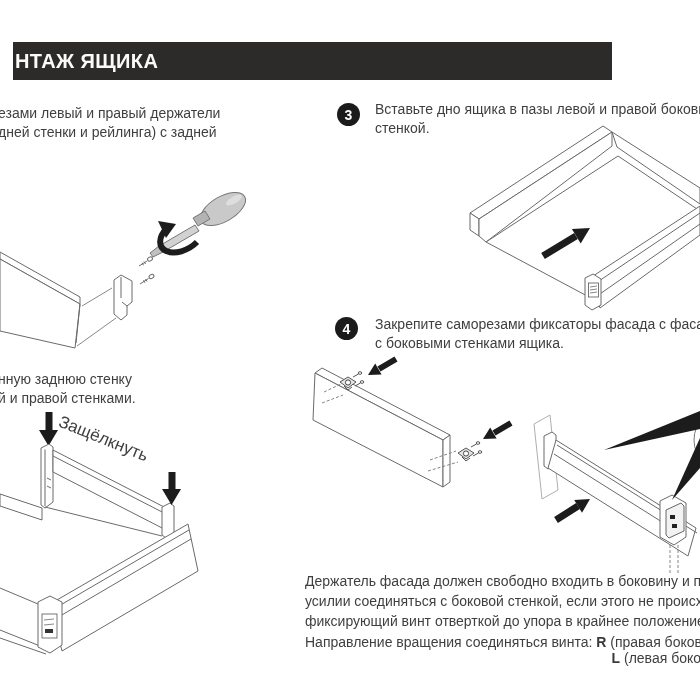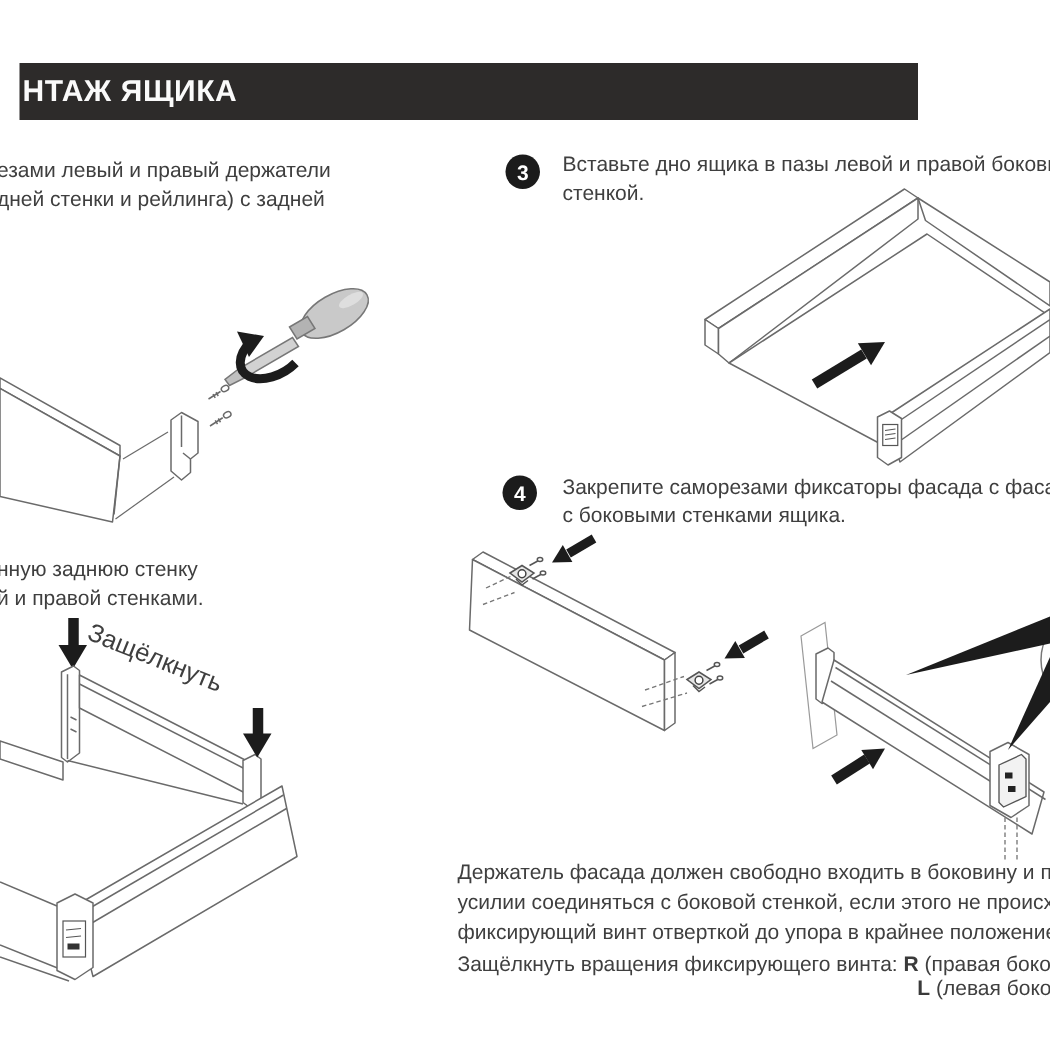--- a/index.html
+++ b/index.html
@@ -226,21 +226,21 @@
   </svg>
 
   <div class="abs note" style="left:305px;top:571px;">
     <div>Держатель фасада должен свободно входить в боковину и при</div>
     <div>усилии соединяться с боковой стенкой, если этого не происходит</div>
     <div>фиксирующий винт отверткой до упора в крайнее положение.</div>
   </div>
 
   <div class="abs dir" style="left:305px;top:634px;">
     <div>
-      <span>Защёлкнуть вращения фиксирующего винта:</span>
+      <span>Направление вращения соединяться винта:</span>
       <b>R</b>
       <span>(правая боковина)</span>
     </div>
     <div>
       <span class="ghost">Направление вращения фиксирующего винта:</span>
       <b>L</b>
       <span>(левая боковина)</span>
     </div>
   </div>
 

